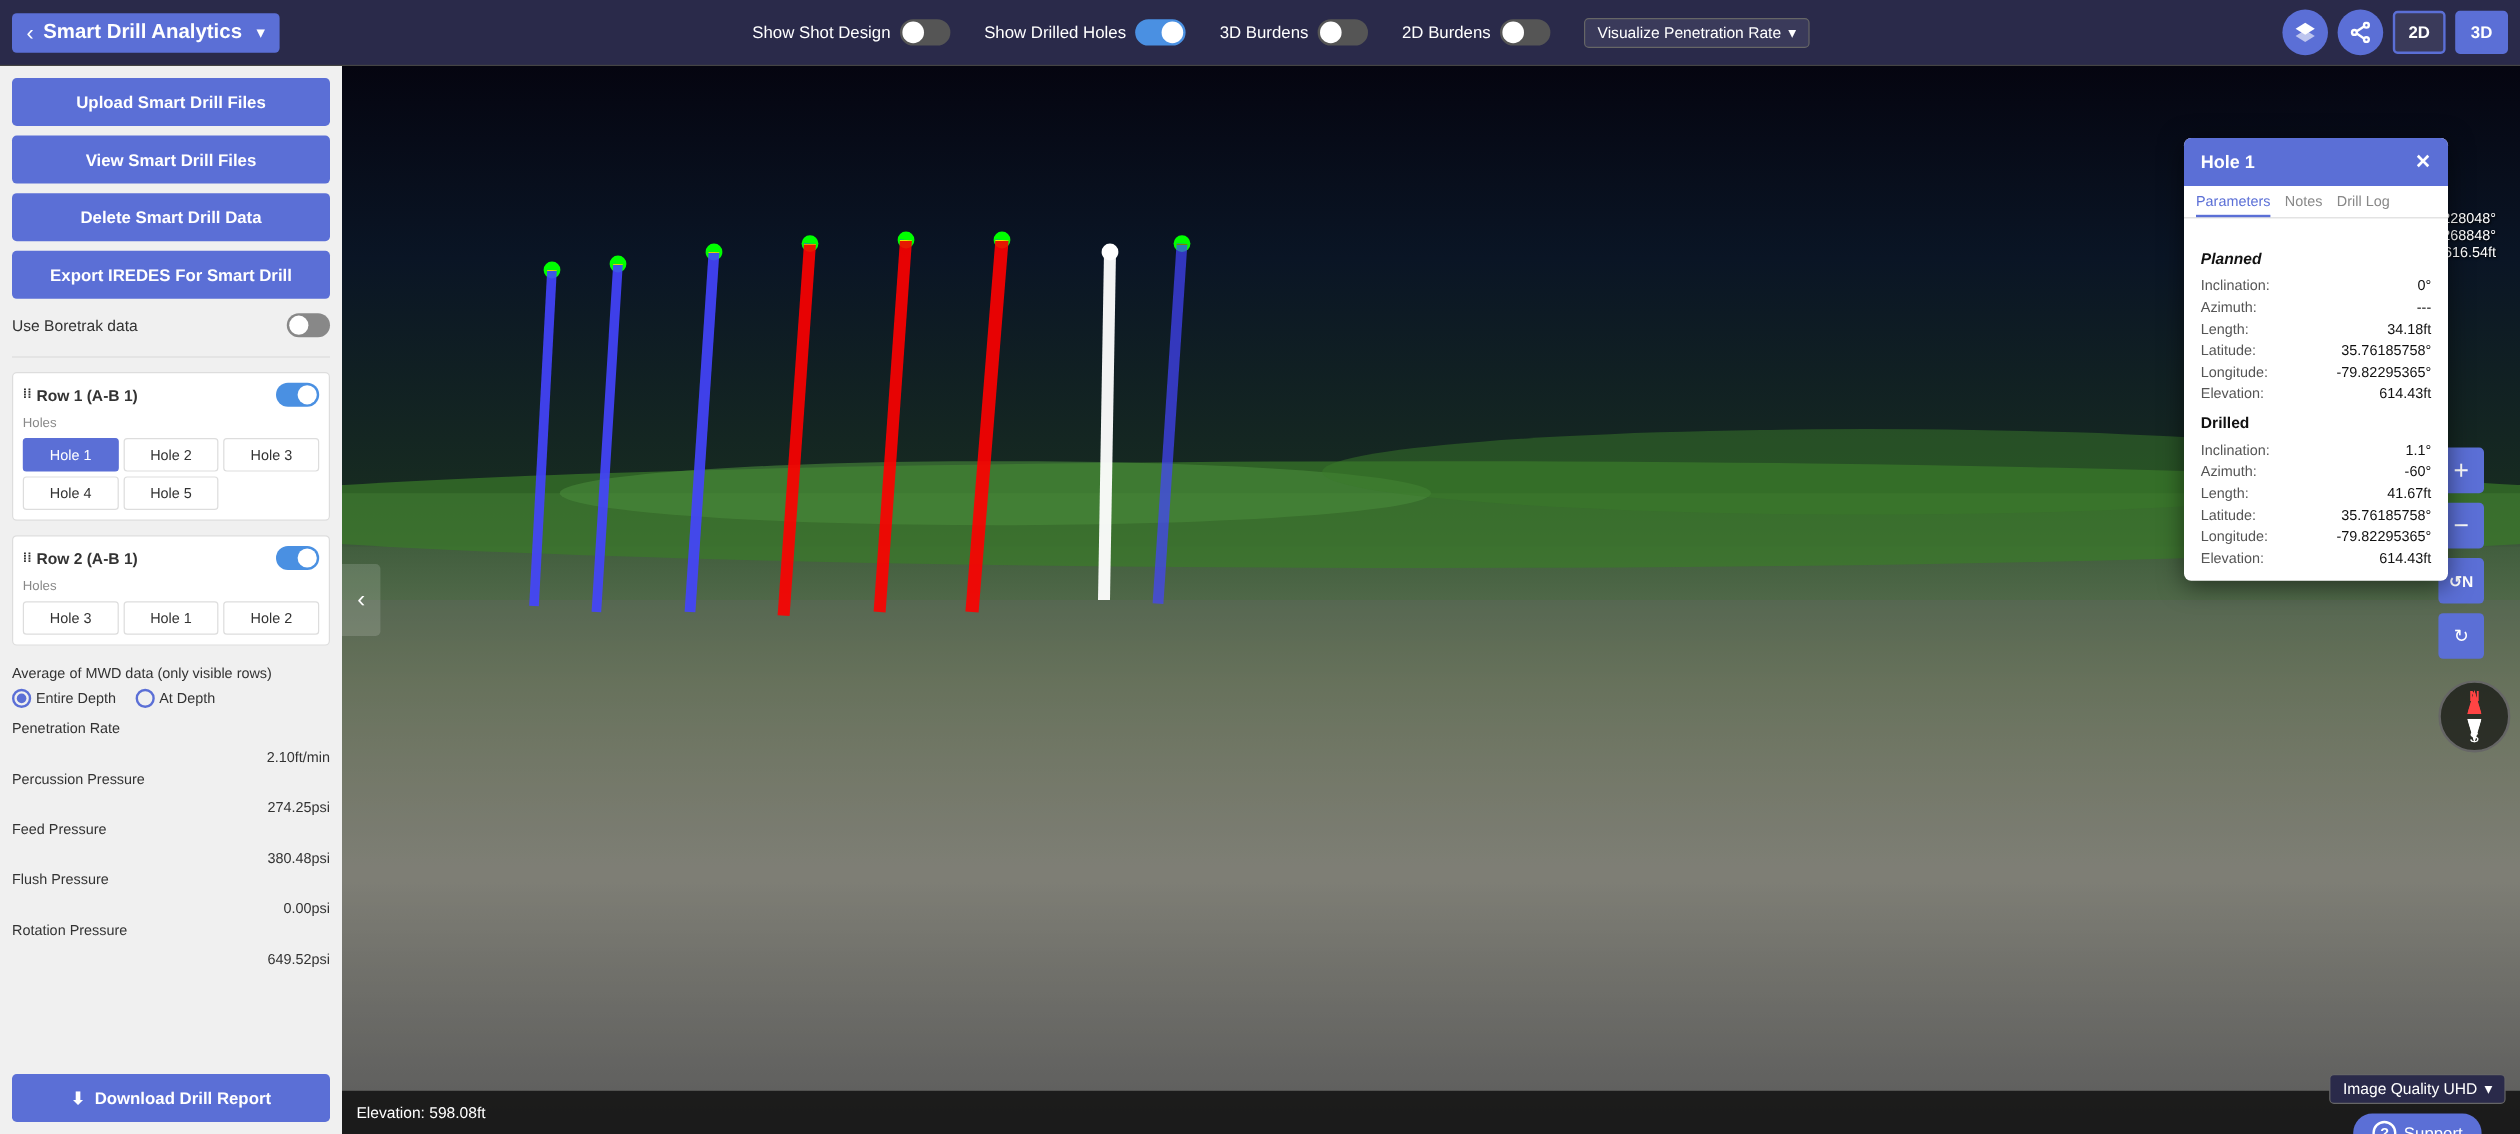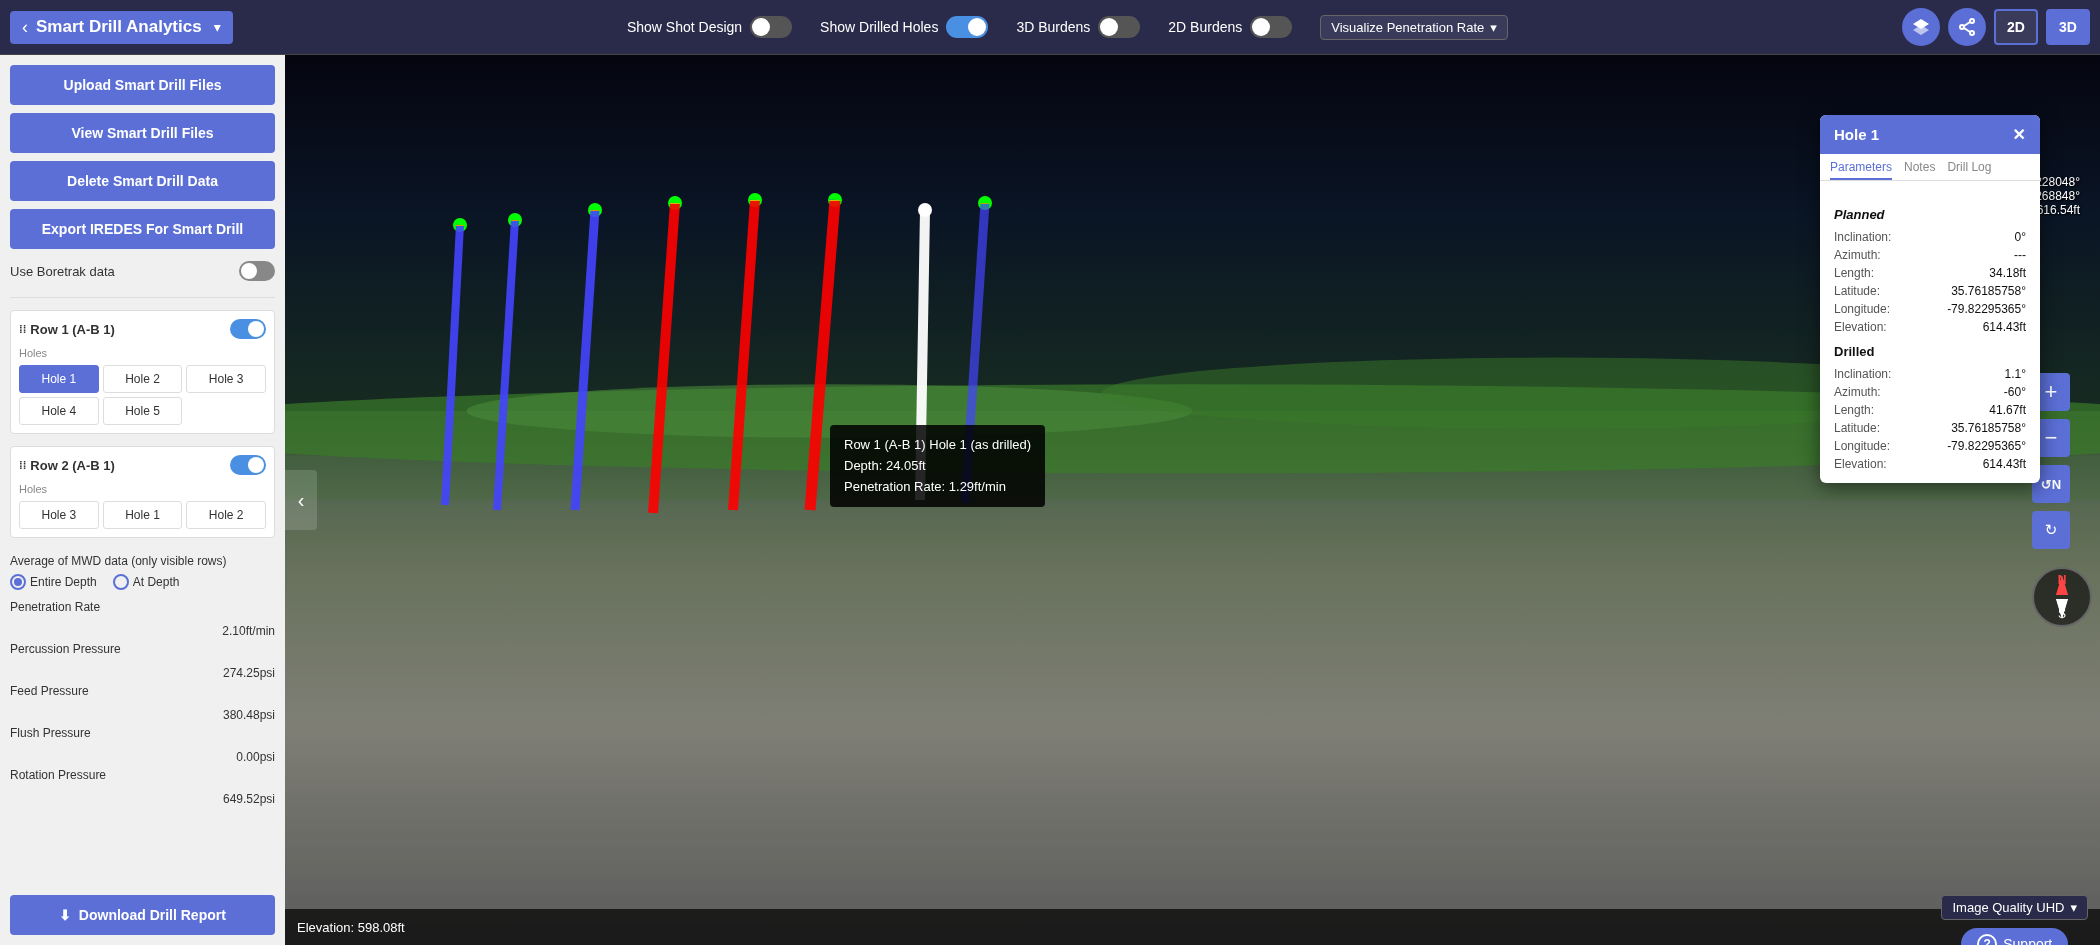--- a/index.html
+++ b/index.html
@@ -830,25 +830,20 @@
             <stop offset="75%" stop-color="#ff8800"></stop>
             <stop offset="90%" stop-color="#4444ff"></stop>
             <stop offset="100%" stop-color="#ff0000"></stop>
           </linearGradient>
         </defs>
       </svg>
     </div>
 
     <div class="nav-arrow">‹</div>
 
-    <div class="drill-tooltip">
-      <div>Row 1 (A-B 1) Hole 1 (as drilled)</div>
-      <div>Depth: 24.05ft</div>
-      <div>Penetration Rate: 1.29ft/min</div>
-    </div>
 
     <div class="coords-overlay">
       <div>lat: 35.76228048°</div>
       <div>lon: -79.82268848°</div>
       <div>Elevation: 616.54ft</div>
     </div>
 
     <div style="position:absolute;top:168px;right:82px;width:12px;height:12px;border-radius:50%;background:#00ff88;border:2px solid white;"></div>
 
     <div class="right-controls">

